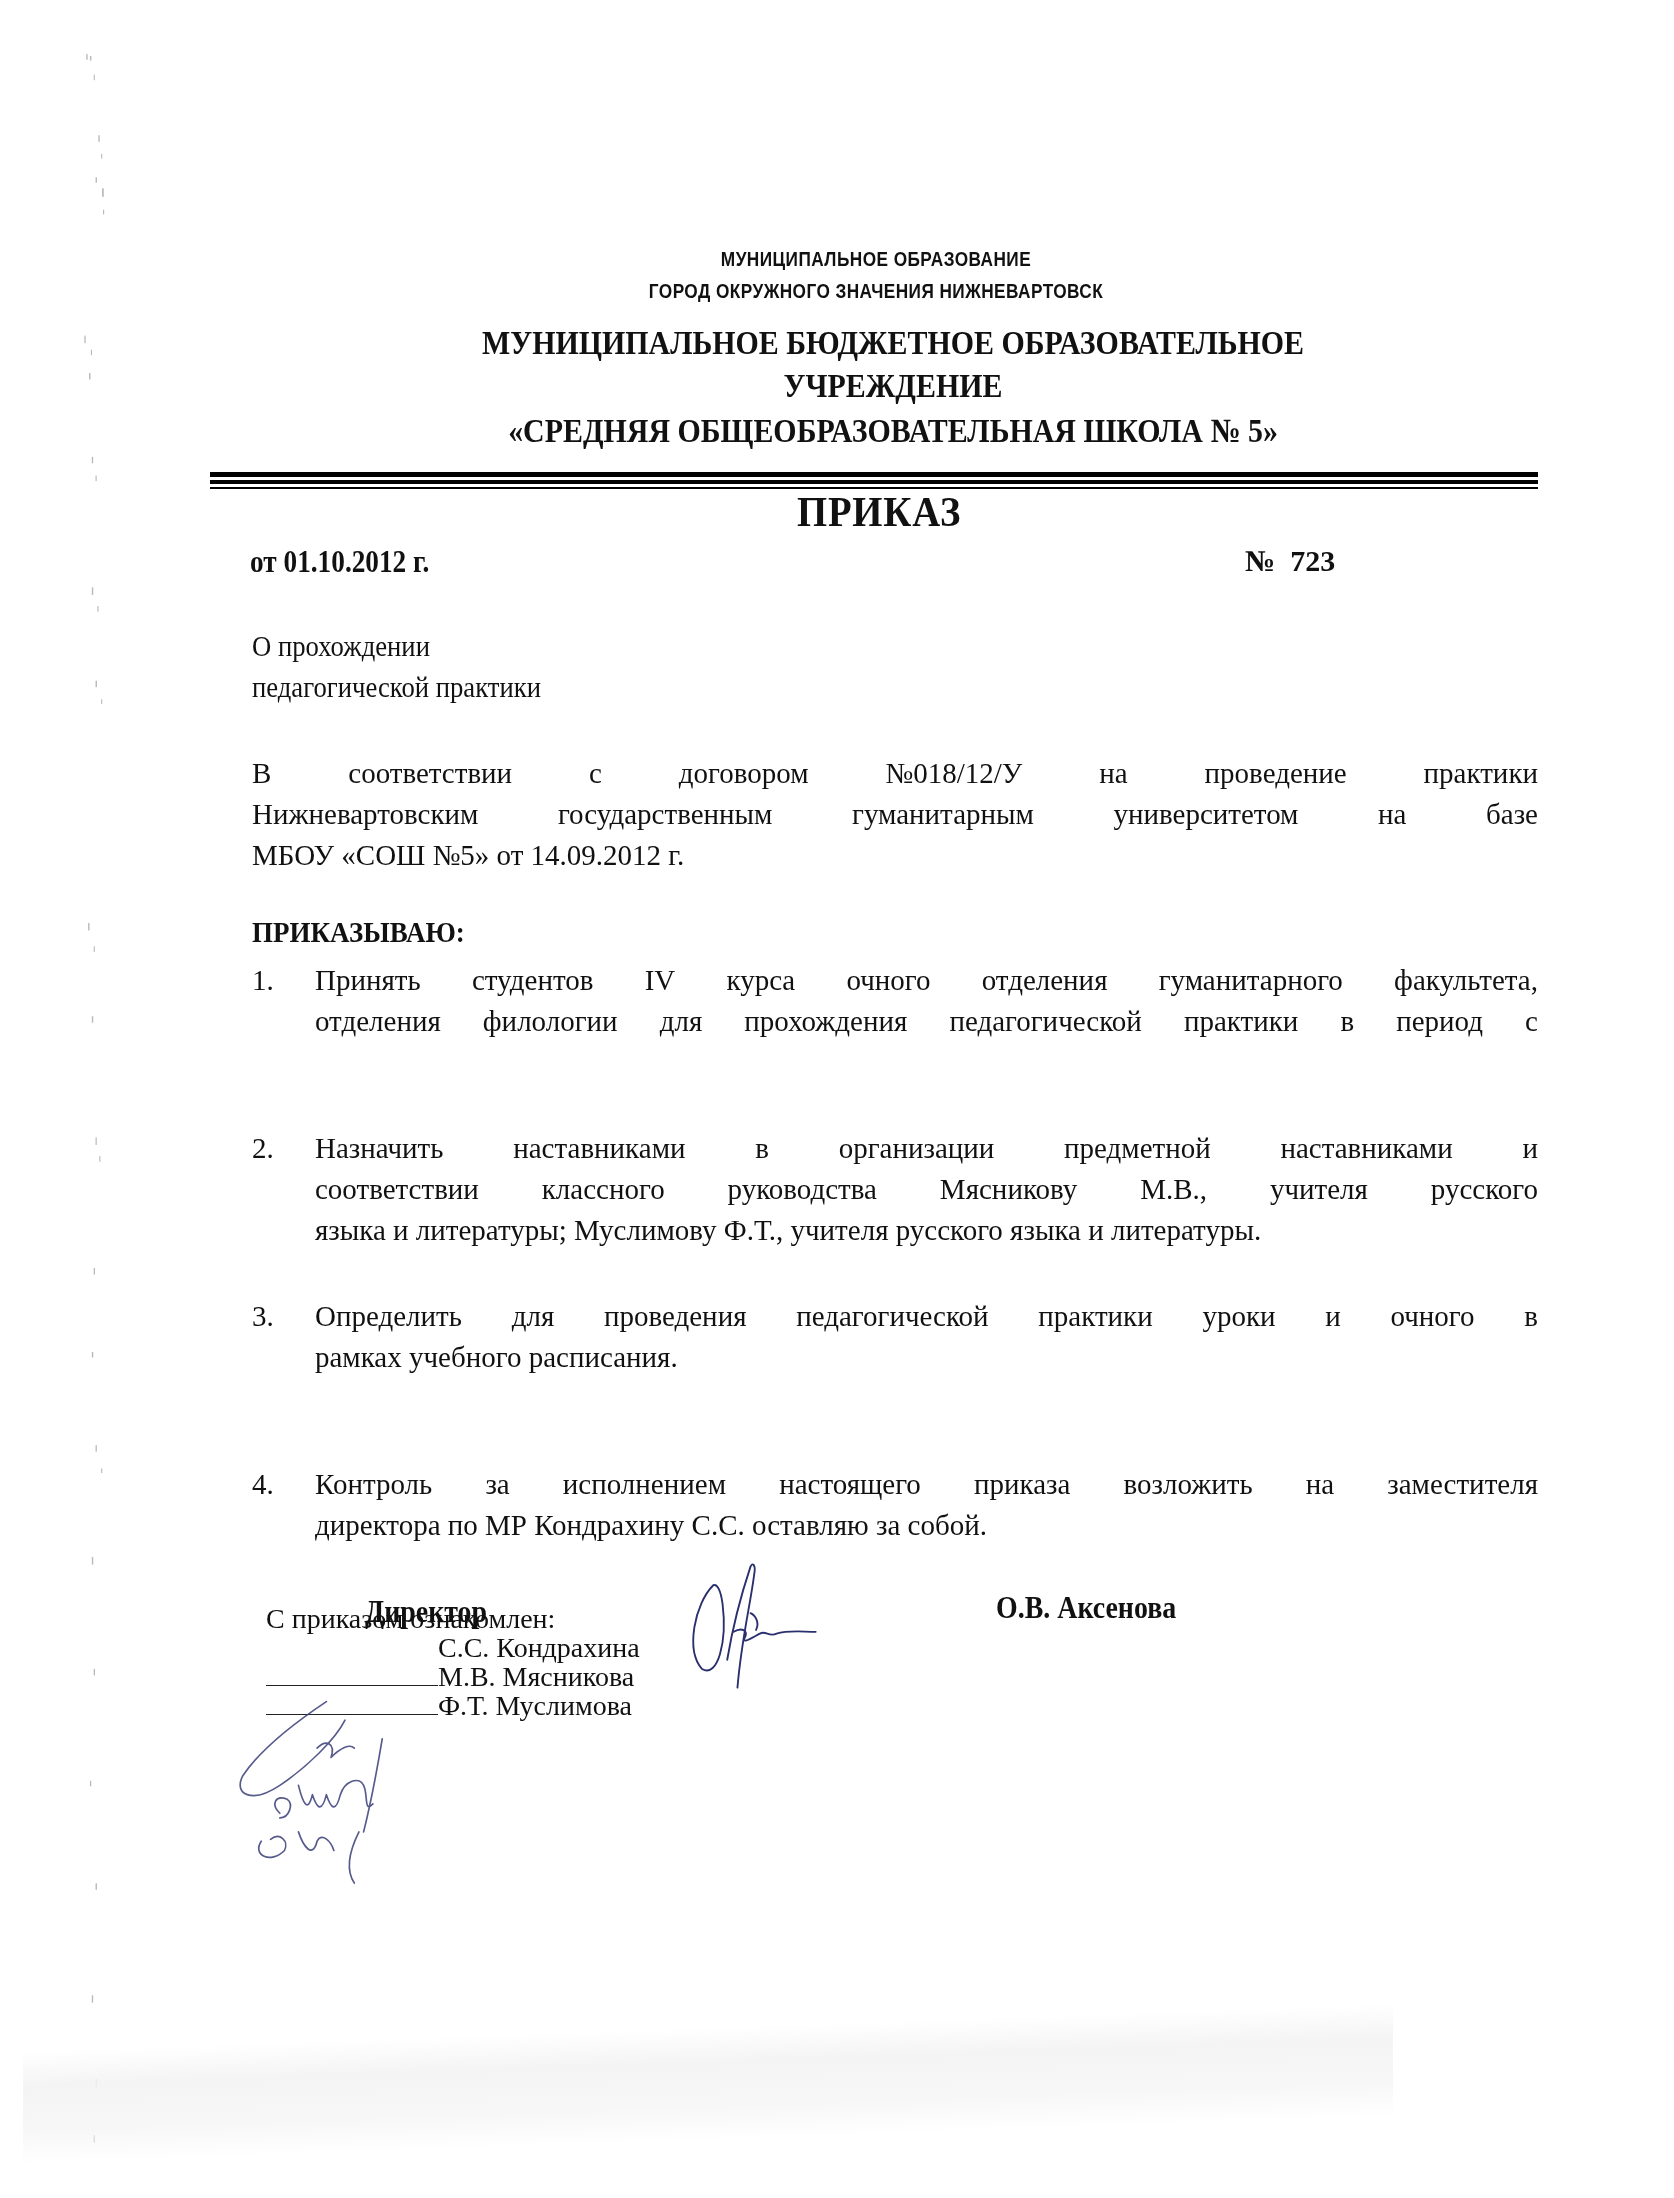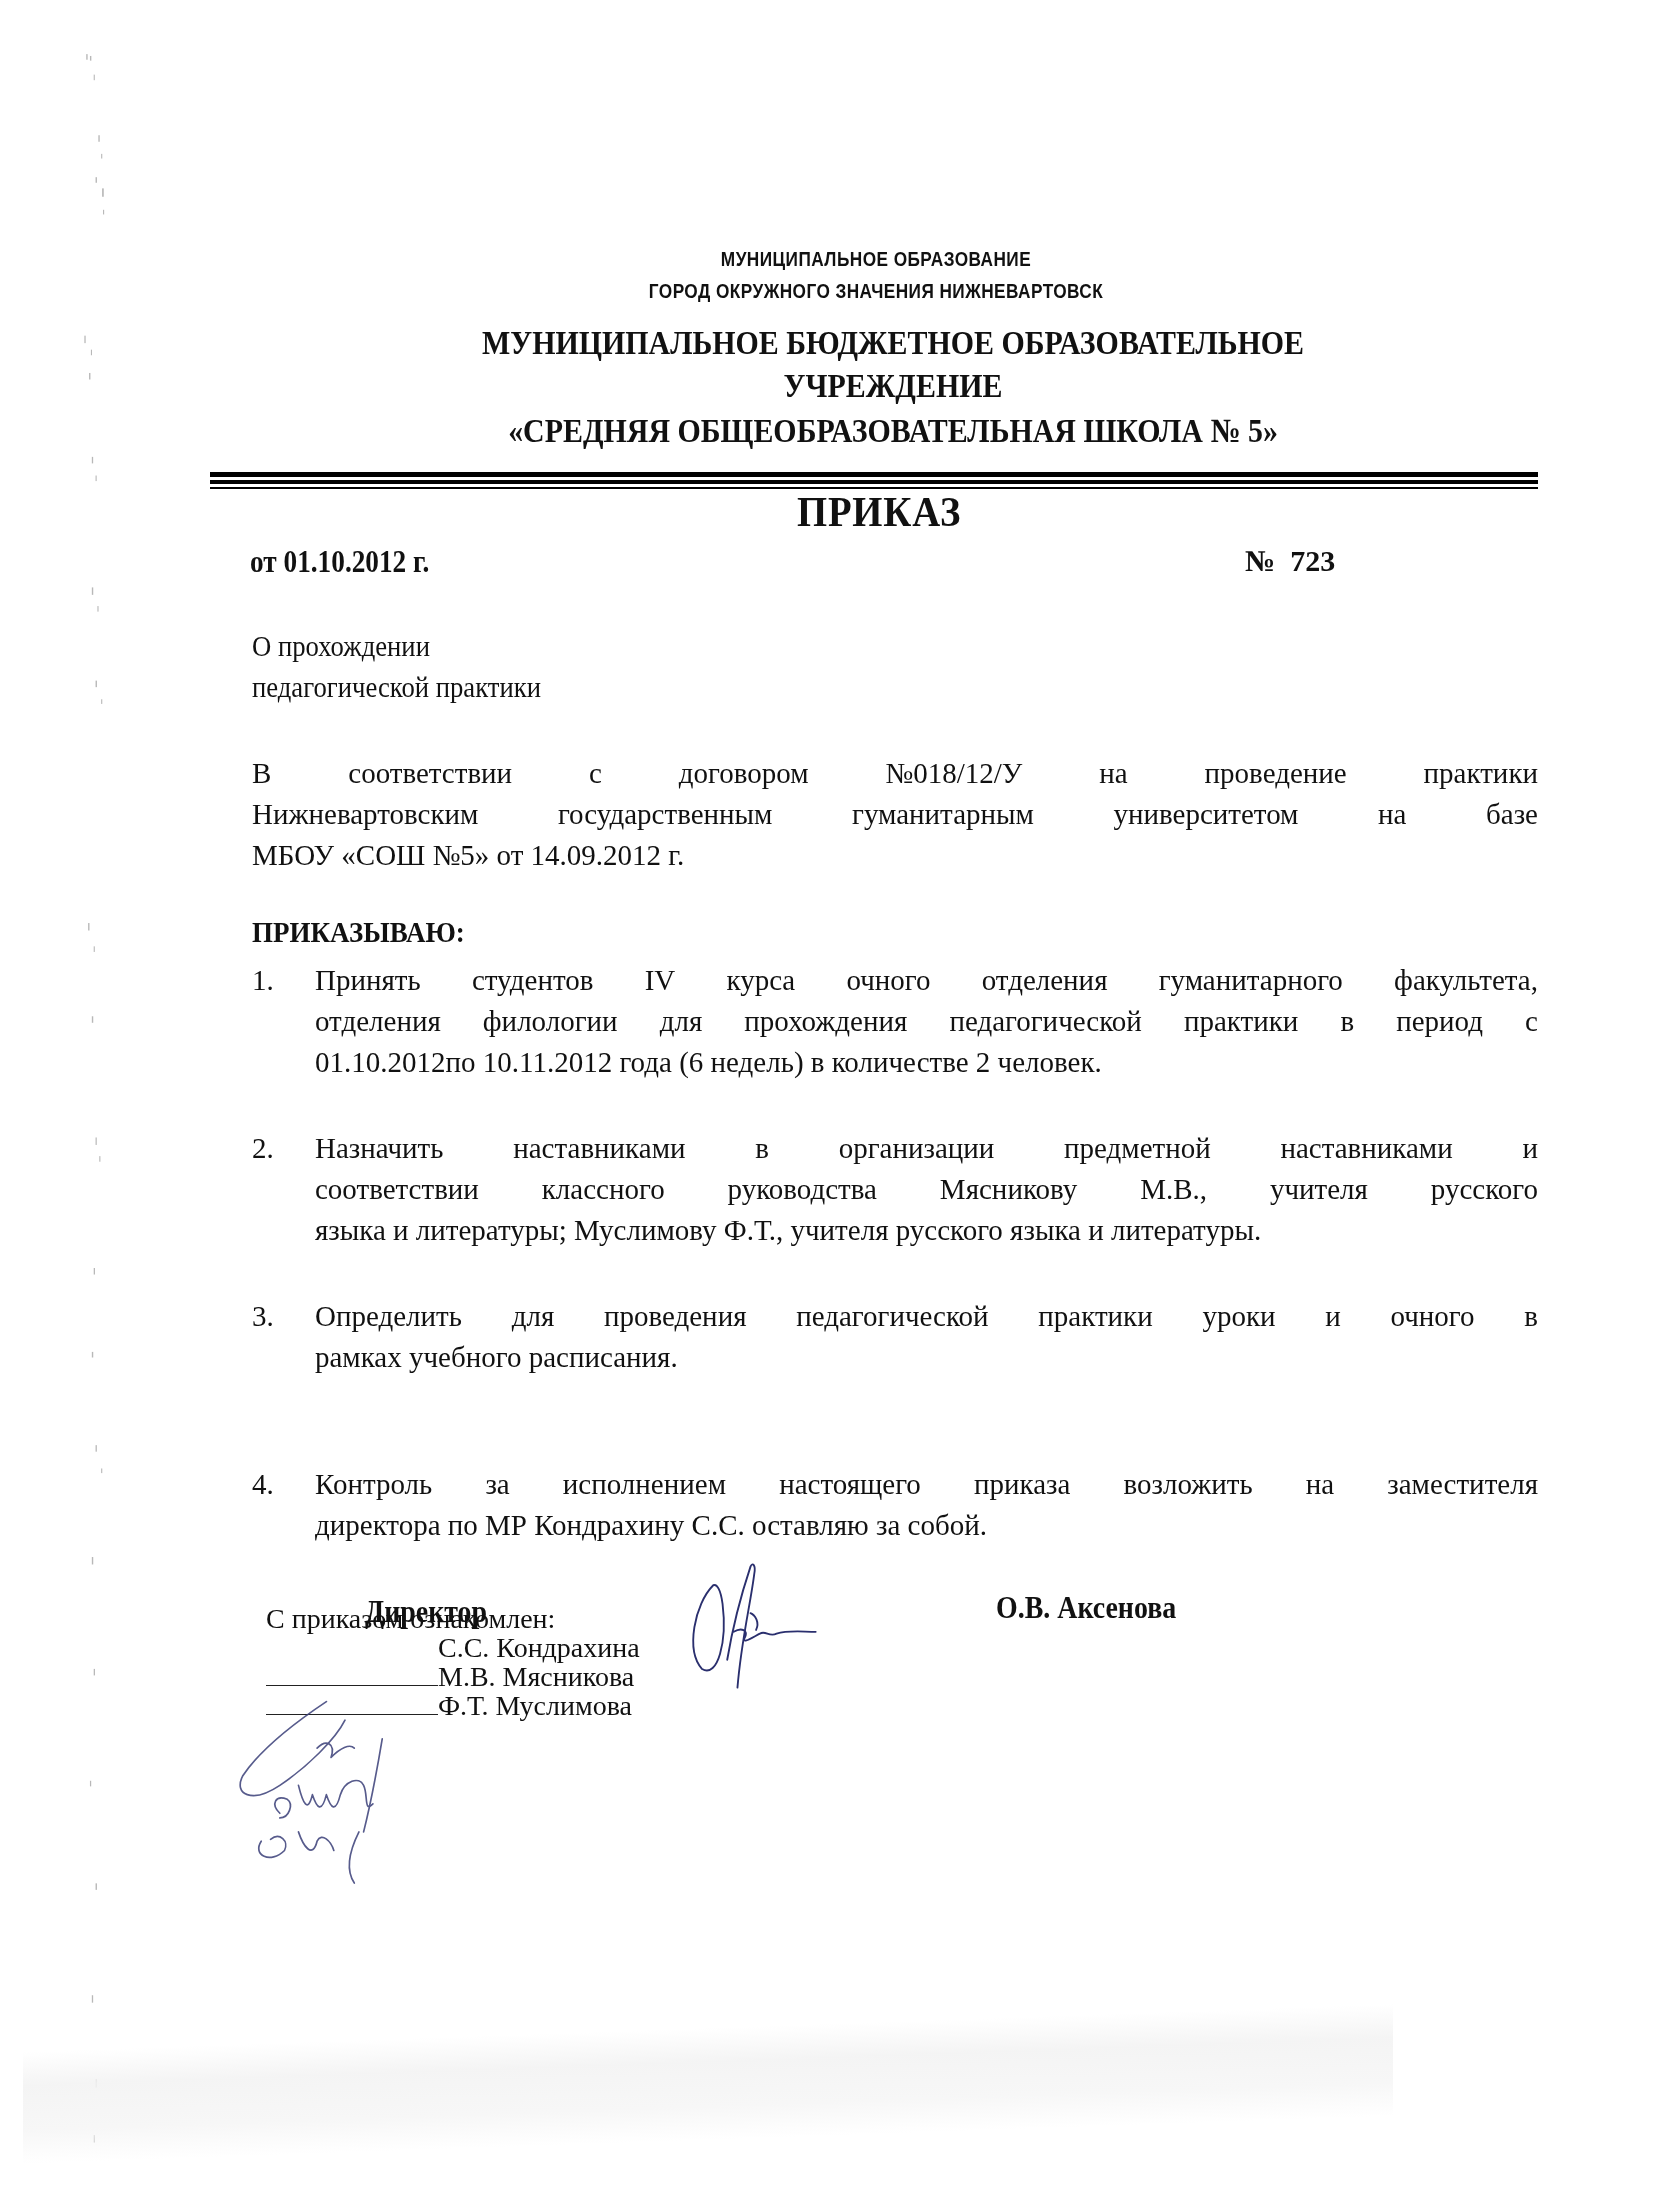--- a/index.html
+++ b/index.html
@@ -337,21 +337,20 @@
         <span>отделения</span>
         <span>филологии</span>
         <span>для</span>
         <span>прохождения</span>
         <span>педагогической</span>
         <span>практики</span>
         <span>в</span>
         <span>период</span>
         <span>с</span>
       </div>
-      <div class="ll">01.10.2012по 10.11.2012 года (6 недель) в количестве 2 человек.</div>
     </div>
   </div>
 
   <div class="item i2">
     <span class="num">2.</span>
     <div class="body">
       <div class="jl">
         <span>Назначить</span>
         <span>наставниками</span>
         <span>в</span>

